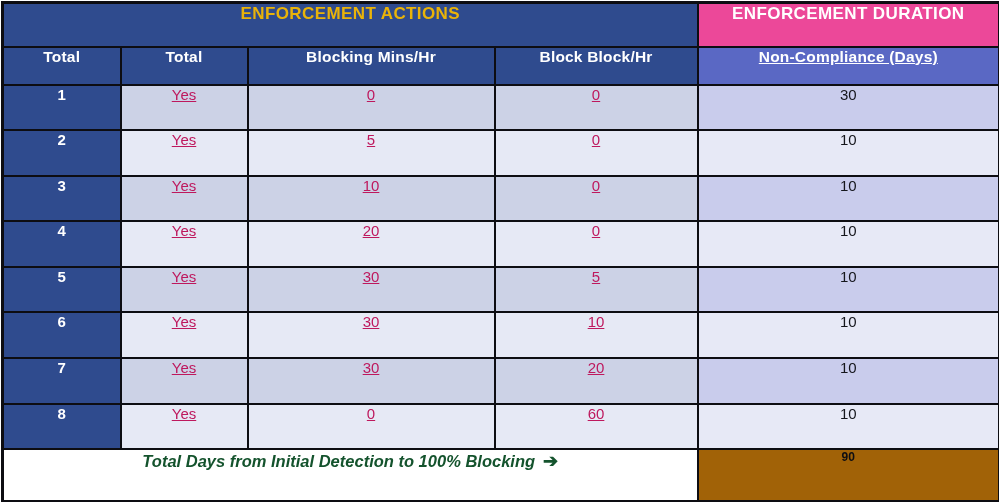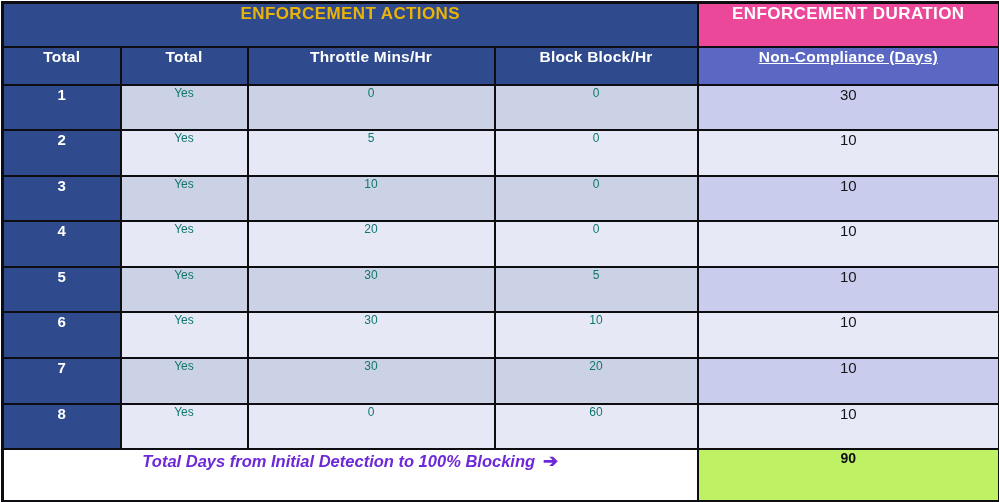--- a/index.html
+++ b/index.html
@@ -89,63 +89,64 @@
   tr.data-row { height: 45.6px; }
 
   td.stage-cell {
     background: #2f4b8e;
     color: #ffffff;
     font-size: 15px;
     font-weight: bold;
     padding-top: 9px;
   }
   td.body-cell {
-    color: #0f766e;
-    font-size: 12px;
+    color: #be185d;
+    font-size: 15px;
     font-weight: normal;
     padding-top: 10px;
+    text-decoration: underline;
   }
   td.dur-cell {
     color: #15161c;
     font-size: 15px;
     font-weight: normal;
     padding-top: 10px;
   }
 
   
   tr.band-odd  td.body-cell { background: #ccd2e6; }
   tr.band-even td.body-cell { background: #e6e9f5; }
   tr.band-odd  td.dur-cell  { background: #c9ccec; }
   tr.band-even td.dur-cell  { background: #e7e9f6; }
 
   
   tr.summary-row { height: 52px; }
   td.summary-label {
     background: #ffffff;
-    color: #6d28d9;
+    color: #14532d;
     font-size: 16.5px;
     font-weight: bold;
     font-style: italic;
     text-align: right;
     vertical-align: middle;
     padding-right: 12px;
     white-space: nowrap;
     border-radius: 15px;
   }
   td.summary-label .arrow-glyph {
     font-style: normal;
     font-weight: bold;
     font-size: 18px;
     padding-left: 8px;
     display: inline-block;
   }
   td.summary-value {
-    background: #bef264;
+    background: #a16207;
     color: #0d0d12;
-    font-size: 14px;
+    font-size: 12px;
     font-weight: bold;
     vertical-align: middle;
   }
 </style>
 </head>
 <body>
 
 <div id="table-root">
   <table class="enf-table">
     <colgroup>
@@ -156,21 +157,21 @@
       <col class="c-duration">
     </colgroup>
     <thead>
       <tr class="group-row">
         <th class="grp-actions" colspan="4">ENFORCEMENT ACTIONS</th>
         <th class="grp-duration" colspan="1">ENFORCEMENT DURATION</th>
       </tr>
       <tr class="colhdr-row">
         <th class="col-head">Total</th>
         <th class="col-head">Total</th>
-        <th class="col-head">Throttle Mins/Hr</th>
+        <th class="col-head">Blocking Mins/Hr</th>
         <th class="col-head">Block Block/Hr</th>
         <th class="col-head duration-head">Non-Compliance (Days)</th>
       </tr>
     </thead>
     <tbody>
       <tr class="data-row band-odd">
         <td class="stage-cell">1</td>
         <td class="body-cell">Yes</td>
         <td class="body-cell">0</td>
         <td class="body-cell">0</td>

